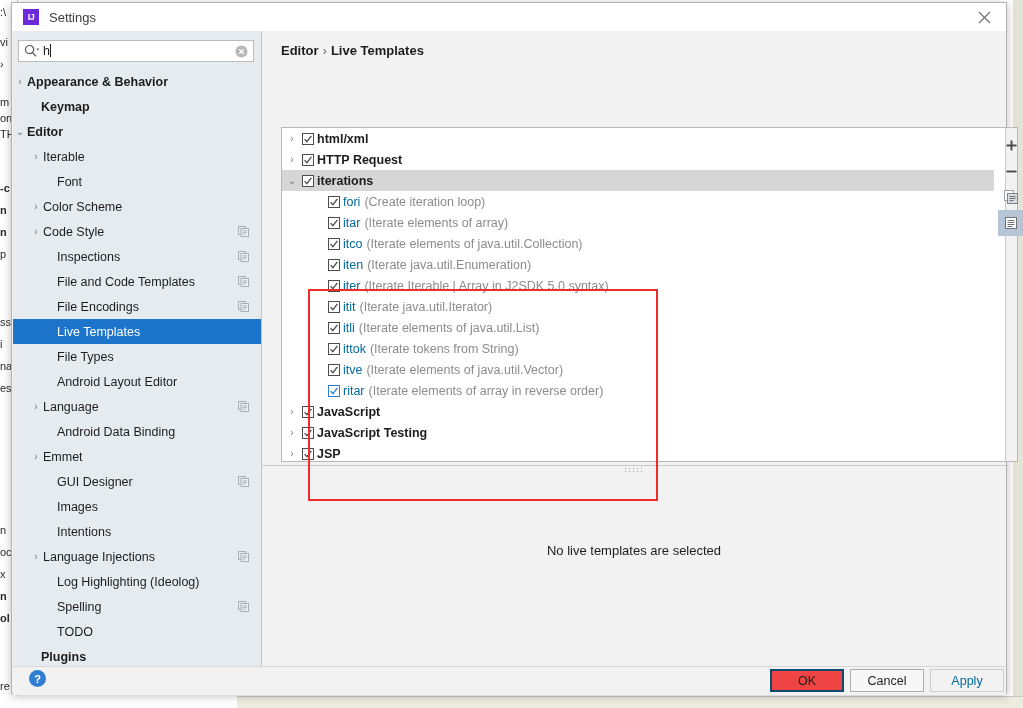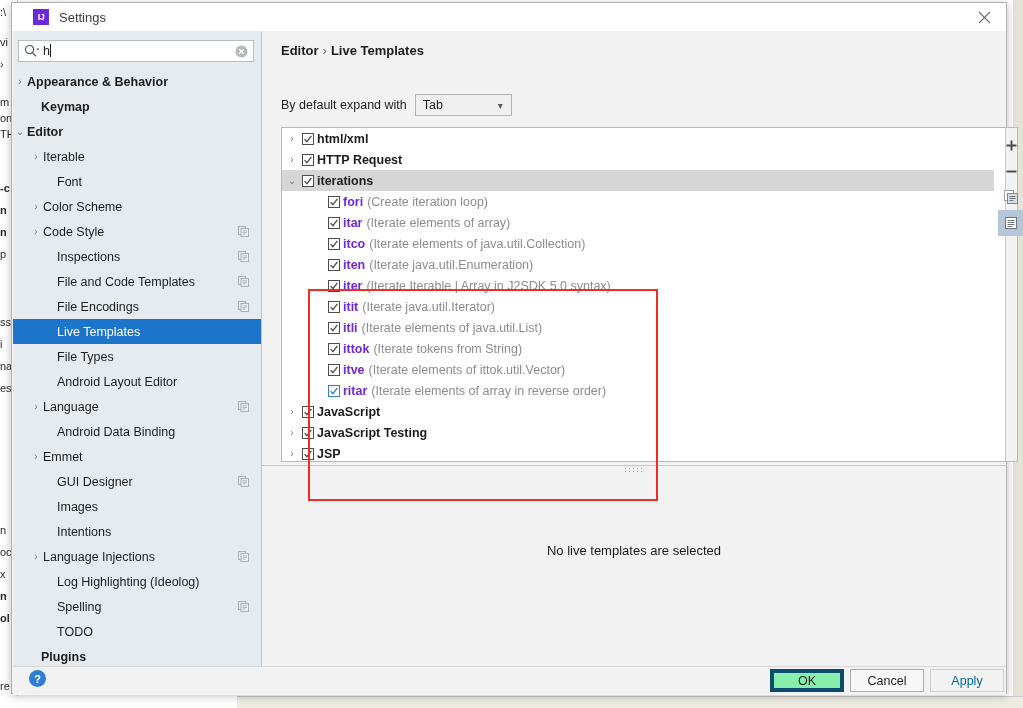--- a/index.html
+++ b/index.html
@@ -101,21 +101,21 @@
   .titlebar {
     position: absolute;
     left: 0; top: 0;
     width: 994px; height: 28px;
     background: #ffffff;
     display: flex;
     align-items: center;
   }
   .title-icon {
     width: 16px; height: 16px;
-    margin-left: 21px;
+    margin-left: 11px;
     background: #6d28d9;
     color: #ffffff;
     font-size: 9px;
     font-weight: bold;
     font-family: "Liberation Sans", sans-serif;
     display: flex;
     align-items: center;
     justify-content: center;
     letter-spacing: -0.5px;
   }
@@ -327,22 +327,22 @@
     margin-right: 3px;
     position: relative;
   }
   .grp-name {
     font-size: 12.5px;
     font-weight: bold;
     color: #1d1d1d;
   }
   .tmpl-key {
     font-size: 12.5px;
-    font-weight: bold;
-    color: #6d28d9;
+    font-weight: normal;
+    color: #0369a1;
   }
   .tmpl-desc {
     font-size: 12.5px;
     color: #8c8c8c;
     margin-left: 4px;
   }
 
   
   .red-rect {
     position: absolute;
@@ -448,22 +448,22 @@
     background: #f7f7f7;
     font-size: 12.5px;
     color: #1d1d1d;
     display: flex;
     align-items: center;
     justify-content: center;
     box-sizing: border-box;
   }
   .dlg-btn.ok {
     left: 757px; width: 74px;
-    border: 4px solid #0c4a6e;
-    background: #86efac;
+    border: 2px solid #0c4a6e;
+    background: #ef4444;
   }
   .dlg-btn.cancel { left: 837px; width: 74px; }
   .dlg-btn.apply {
     left: 917px; width: 74px;
     color: #0369a1;
     background: #f2f2f2;
     border-color: #cfcfcf;
   }
 </style>
 </head>
@@ -700,27 +700,20 @@
       </div>
   </div>
   <div class="left-divider"></div>
 
   <div class="right-panel">
 
     <div class="breadcrumb">
       <span>Editor</span><span class="sep">›</span><span>Live Templates</span>
     </div>
 
-    <div class="expand-row">
-      <span class="expand-label">By default expand with</span>
-      <div class="combo">
-        <span class="combo-val">Tab</span>
-        <span class="combo-arrow">▾</span>
-      </div>
-    </div>
 
     <div class="list-box">
       <div class="list-inner" id="rows-host">
           <div class="grp-row">
             <div class="grp-arrow">›</div>
             <div class="cbx"><svg width="12" height="12" viewBox="0 0 12 12">
                 <rect x="0.5" y="0.5" width="11" height="11" fill="#ffffff" stroke="#4c4c4c" stroke-width="1"></rect>
                 <path d="M2.6 6.1 L4.9 8.7 L9.4 2.9" stroke="#4c4c4c" stroke-width="1.3" fill="none"></path>
               </svg></div>
             <div class="grp-name">html/xml</div>
@@ -804,21 +797,21 @@
               </svg></div>
             <span class="tmpl-key">ittok</span>
             <span class="tmpl-desc">(Iterate tokens from String)</span>
           </div>
           <div class="tmpl-row">
             <div class="cbx"><svg width="12" height="12" viewBox="0 0 12 12">
                 <rect x="0.5" y="0.5" width="11" height="11" fill="#ffffff" stroke="#4c4c4c" stroke-width="1"></rect>
                 <path d="M2.6 6.1 L4.9 8.7 L9.4 2.9" stroke="#4c4c4c" stroke-width="1.3" fill="none"></path>
               </svg></div>
             <span class="tmpl-key">itve</span>
-            <span class="tmpl-desc">(Iterate elements of ittok.util.Vector)</span>
+            <span class="tmpl-desc">(Iterate elements of java.util.Vector)</span>
           </div>
           <div class="tmpl-row">
             <div class="cbx"><svg width="12" height="12" viewBox="0 0 12 12">
                 <rect x="0.5" y="0.5" width="11" height="11" fill="#ffffff" stroke="#2f7ed2" stroke-width="1"></rect>
                 <path d="M2.6 6.1 L4.9 8.7 L9.4 2.9" stroke="#2f7ed2" stroke-width="1.3" fill="none"></path>
               </svg></div>
             <span class="tmpl-key">ritar</span>
             <span class="tmpl-desc">(Iterate elements of array in reverse order)</span>
           </div>
           <div class="grp-row">

